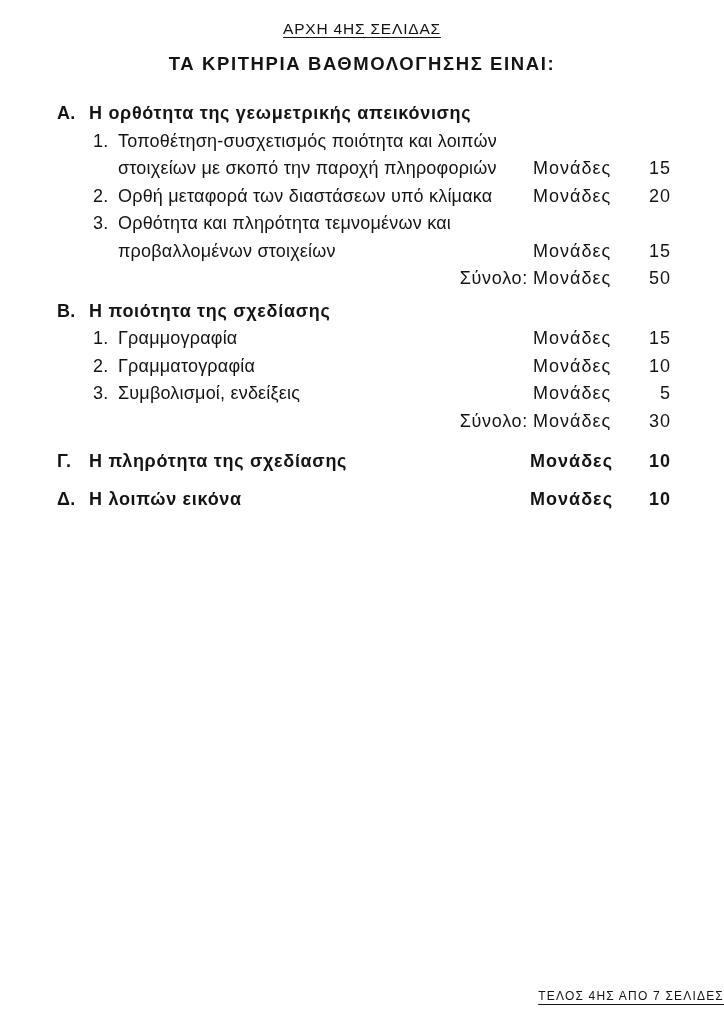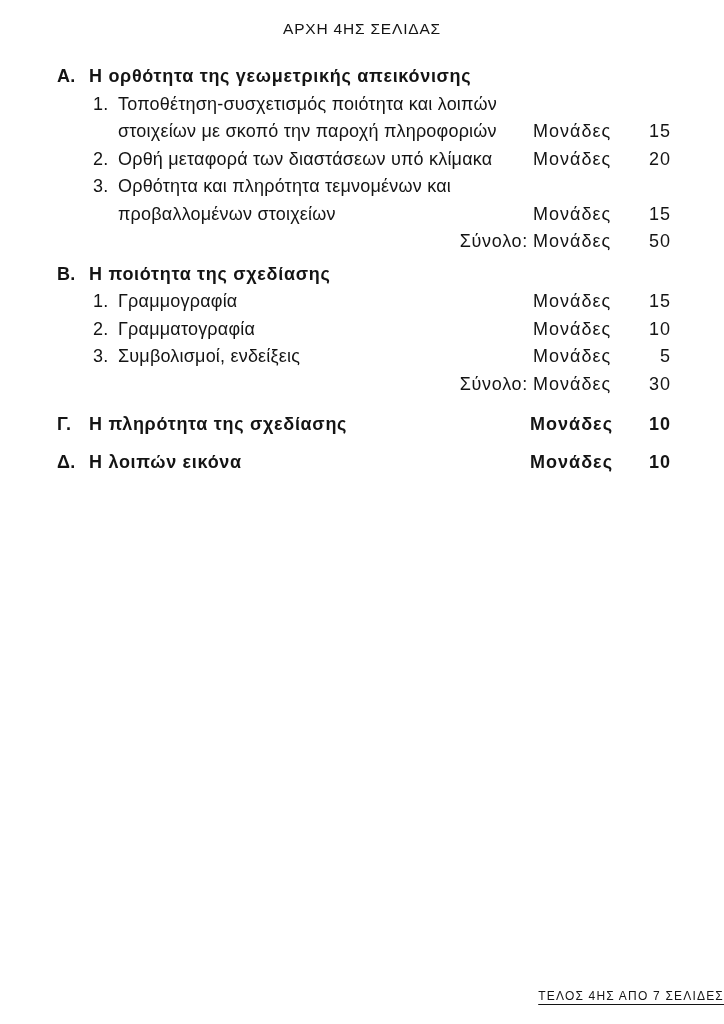--- a/index.html
+++ b/index.html
@@ -13,21 +13,21 @@
     color: #141414;
     overflow: hidden;
   }
   .doc-header {
     padding-top: 19px;
     text-align: center;
     font-size: 15.5px;
     line-height: 19px;
     letter-spacing: 0.8px;
   }
-  .doc-header span { text-underline-offset: 3px; margin-top: 28px; }
+  .doc-header span { text-decoration: underline; text-underline-offset: 3px; margin-top: 28px; }
   .doc-title {
     margin-top: 15px;
     text-align: center;
     font-size: 18.5px;
     line-height: 22px;
     font-weight: bold;
     letter-spacing: 1.6px;
   }
   .content {
     margin-left: 57px;
@@ -78,20 +78,21 @@
 </style>
 </head>
 <body>
 
 <div class="page">
 
   <div class="doc-header">
     <span>ΑΡΧΗ 4ΗΣ ΣΕΛΙΔΑΣ</span>
   </div>
 
+  <div class="doc-title">ΤΑ ΚΡΙΤΗΡΙΑ ΒΑΘΜΟΛΟΓΗΣΗΣ ΕΙΝΑΙ:</div>
 
   <div class="content">
 
     <div class="section sec-a">
       <div class="row sec-head">
         <div class="main-col">
           <span class="sec-letter">Α.</span>
           <span class="sec-title">Η ορθότητα της γεωμετρικής απεικόνισης</span>
         </div>
       </div>

